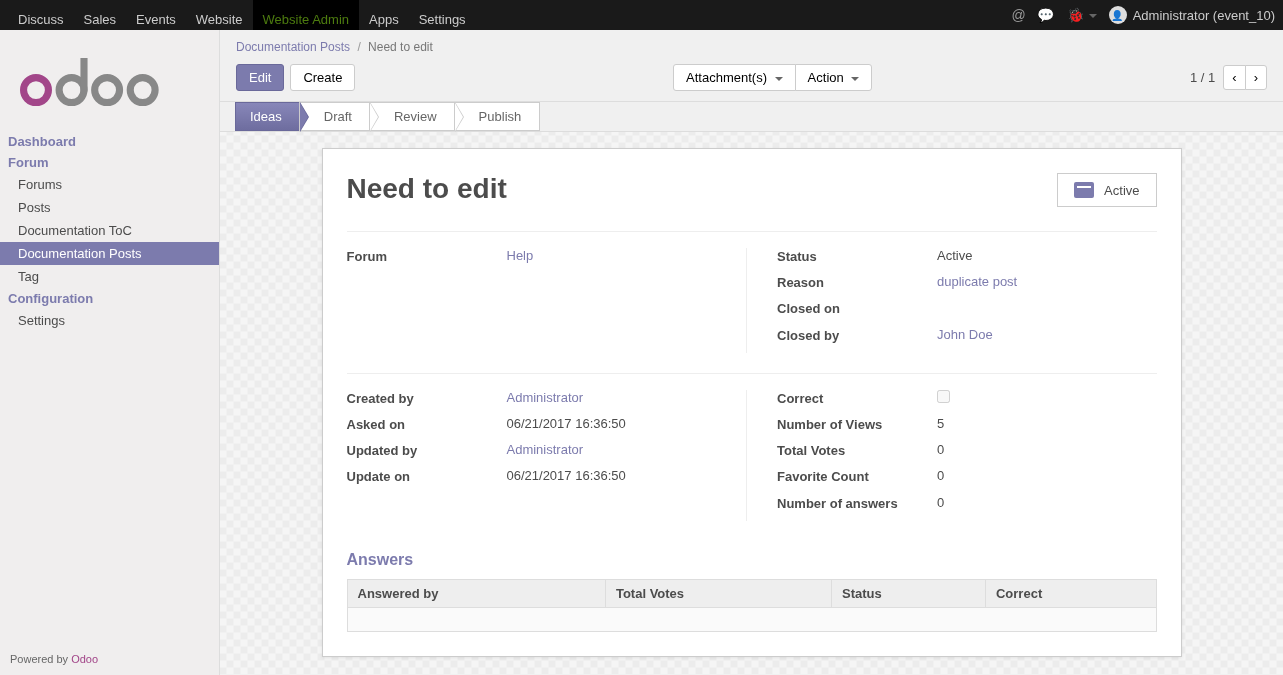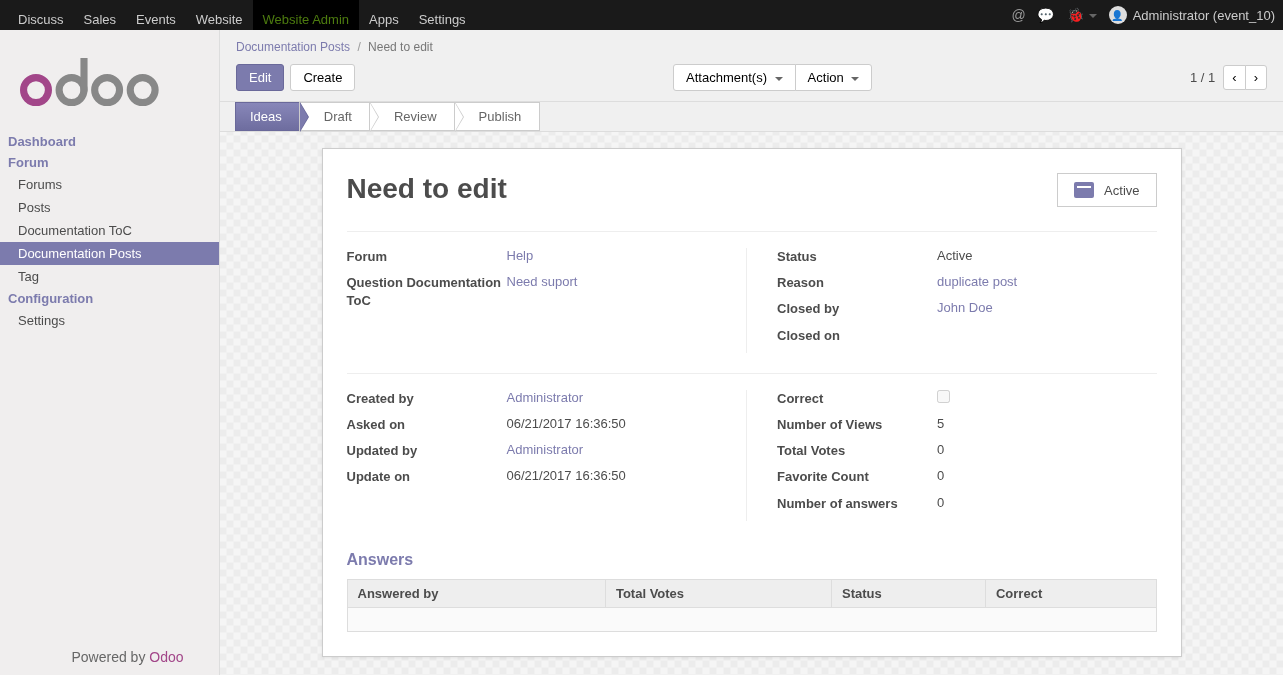--- a/index.html
+++ b/index.html
@@ -17,21 +17,21 @@
 
 
 .container { display: flex; height: calc(100vh - 30px); }
 .sidebar { width: 220px; background: #f0eeee; border-right: 1px solid #ddd; display: flex; flex-direction: column; }
 .logo { padding: 28px 20px 20px; }
 .logo svg { width: 160px; height: 50px; }
 .side-menu { flex: 1; font-size: 13px; }
 .side-section { color: #7c7bad; font-weight: bold; padding: 3px 8px; cursor: pointer; }
 .side-link { padding: 4px 8px 4px 18px; cursor: pointer; color: #4c4c4c; }
 .side-link.active { background: #7c7bad; color: #fff; }
-.sidebar-footer { text-align: center; padding: 10px; font-size: 14px; color: #666; margin-left: 36px; }
+.sidebar-footer { text-align: left; padding: 10px; font-size: 11px; color: #666; }
 .sidebar-footer a { color: #a24689; text-decoration: none; }
 
 .main { flex: 1; overflow: auto; background: repeating-conic-gradient(#ececec 0% 25%, #f5f5f5 0% 50%) 50% / 14px 14px; background-color: #ececec; }
 
 
 .cp { background: #f0f0f0; border-bottom: 1px solid #ddd; padding: 10px 16px 0; }
 .breadcrumb { font-size: 12px; margin-bottom: 10px; }
 .breadcrumb .crumb-link { color: #7c7bad; cursor: pointer; }
 .breadcrumb .crumb-sep { color: #999; margin: 0 4px; }
 .breadcrumb .crumb-current { color: #777; }
@@ -184,41 +184,37 @@
             <span>Active</span>
           </div>
         </div>
 
         <div class="columns">
           <div class="col left" id="col-left1">
               <div class="field-row">
                 <div class="field-label">Forum</div>
                 <div class="field-value link">Help</div>
               </div>
-              <div class="field-row">
-                <div class="field-label">Question Documentation ToC</div>
-                <div class="field-value link">Need suport</div>
-              </div>
             </div>
           <div class="col right" id="col-right1">
               <div class="field-row">
                 <div class="field-label">Status</div>
                 <div class="field-value">Active</div>
               </div>
               <div class="field-row">
                 <div class="field-label">Reason</div>
                 <div class="field-value link">duplicate post</div>
               </div>
               <div class="field-row">
+                <div class="field-label">Closed on</div>
+                <div class="field-value"></div>
+              </div>
+              <div class="field-row">
                 <div class="field-label">Closed by</div>
                 <div class="field-value link">John Doe</div>
-              </div>
-              <div class="field-row">
-                <div class="field-label">Closed on</div>
-                <div class="field-value"></div>
               </div>
             </div>
         </div>
 
         <div class="columns second">
           <div class="col left" id="col-left2">
               <div class="field-row">
                 <div class="field-label">Created by</div>
                 <div class="field-value link">Administrator</div>
               </div>

